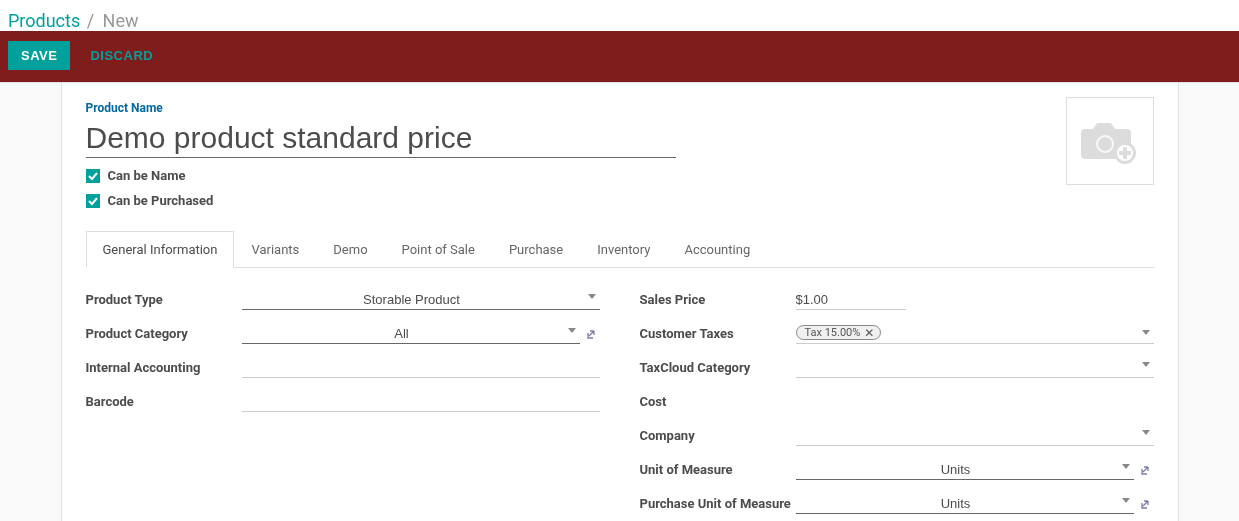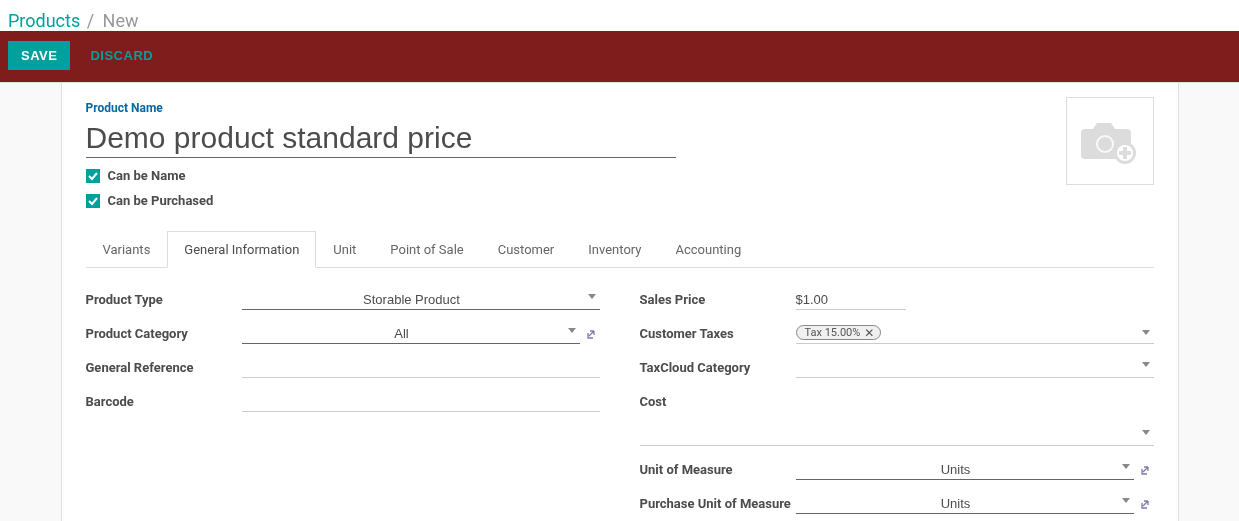--- a/index.html
+++ b/index.html
@@ -223,25 +223,25 @@
     <div class="chk-row">
       <span class="chk">
         <svg viewBox="0 0 10 10">
             <path d="M1 5 L4 8 L9 2" stroke="#fff" stroke-width="2" fill="none"></path>
           </svg>
       </span>
       <span class="chk-label">Can be Purchased</span>
     </div>
 
     <div class="tabs">
+      <div class="tab active">General Information</div>
       <div class="tab">Variants</div>
-      <div class="tab active">General Information</div>
-      <div class="tab">Unit</div>
+      <div class="tab">Demo</div>
       <div class="tab">Point of Sale</div>
-      <div class="tab">Customer</div>
+      <div class="tab">Purchase</div>
       <div class="tab">Inventory</div>
       <div class="tab">Accounting</div>
     </div>
 
     <div class="form-body">
       <div class="col">
 
         <div class="form-row">
           <div class="flabel">Product Type</div>
           <div class="fvalue">
@@ -259,21 +259,21 @@
               <input class="input-line dark" value="All" style="">
               <span class="caret"></span>
             </div>
             <svg class="ext-link" viewBox="0 0 14 14">
                 <path d="M4 4 h4 M8 4 v4 M8 4 L3 9 M2 6 v5 h5" stroke="currentColor" stroke-width="1.3" fill="none"></path>
               </svg>
           </div>
         </div>
 
         <div class="form-row">
-          <div class="flabel">General Reference</div>
+          <div class="flabel">Internal Accounting</div>
           <div class="fvalue">
             <input class="input-line" value="" style="">
           </div>
         </div>
 
         <div class="form-row">
           <div class="flabel">Barcode</div>
           <div class="fvalue">
             <input class="input-line" value="" style="">
           </div>
@@ -311,20 +311,21 @@
               <span class="caret"></span>
             </div>
           </div>
         </div>
 
         <div class="form-row">
           <div class="flabel">Cost</div>
         </div>
 
         <div class="form-row">
+          <div class="flabel">Company</div>
           <div class="fvalue">
             <div class="select-wrap">
               <input class="input-line" value="" style="">
               <span class="caret"></span>
             </div>
           </div>
         </div>
 
         <div class="form-row">
           <div class="flabel">Unit of Measure</div>

